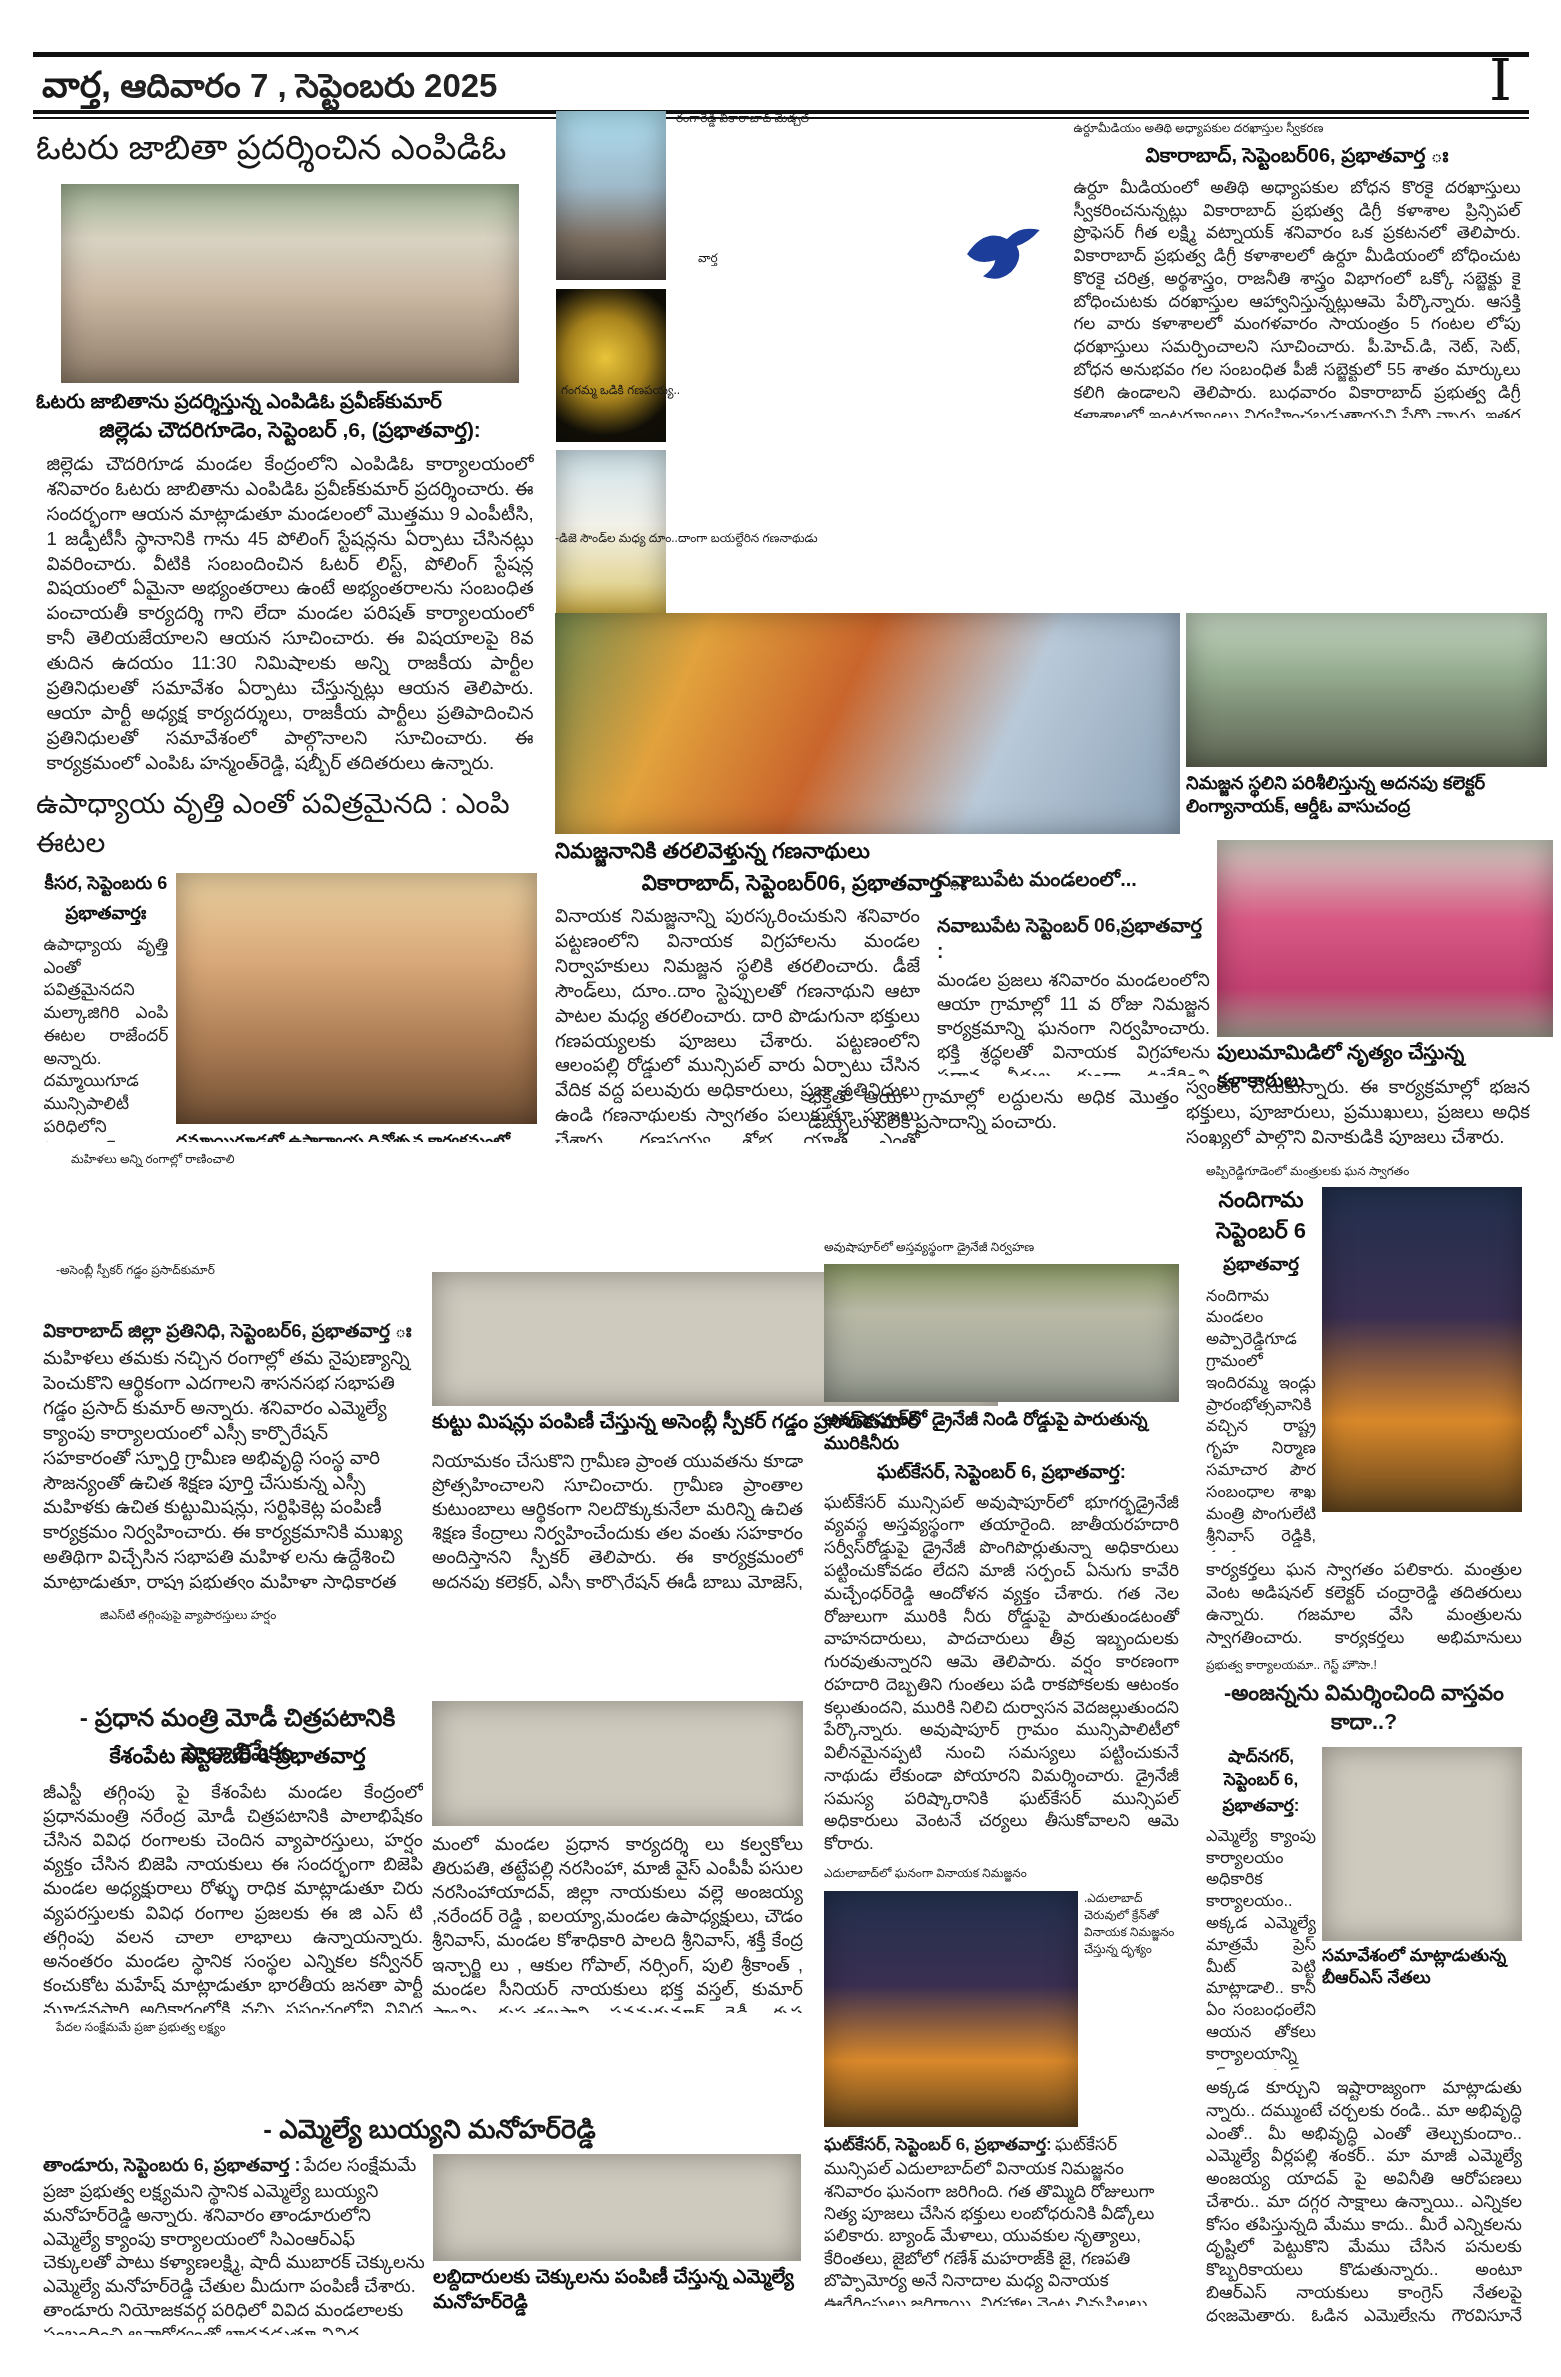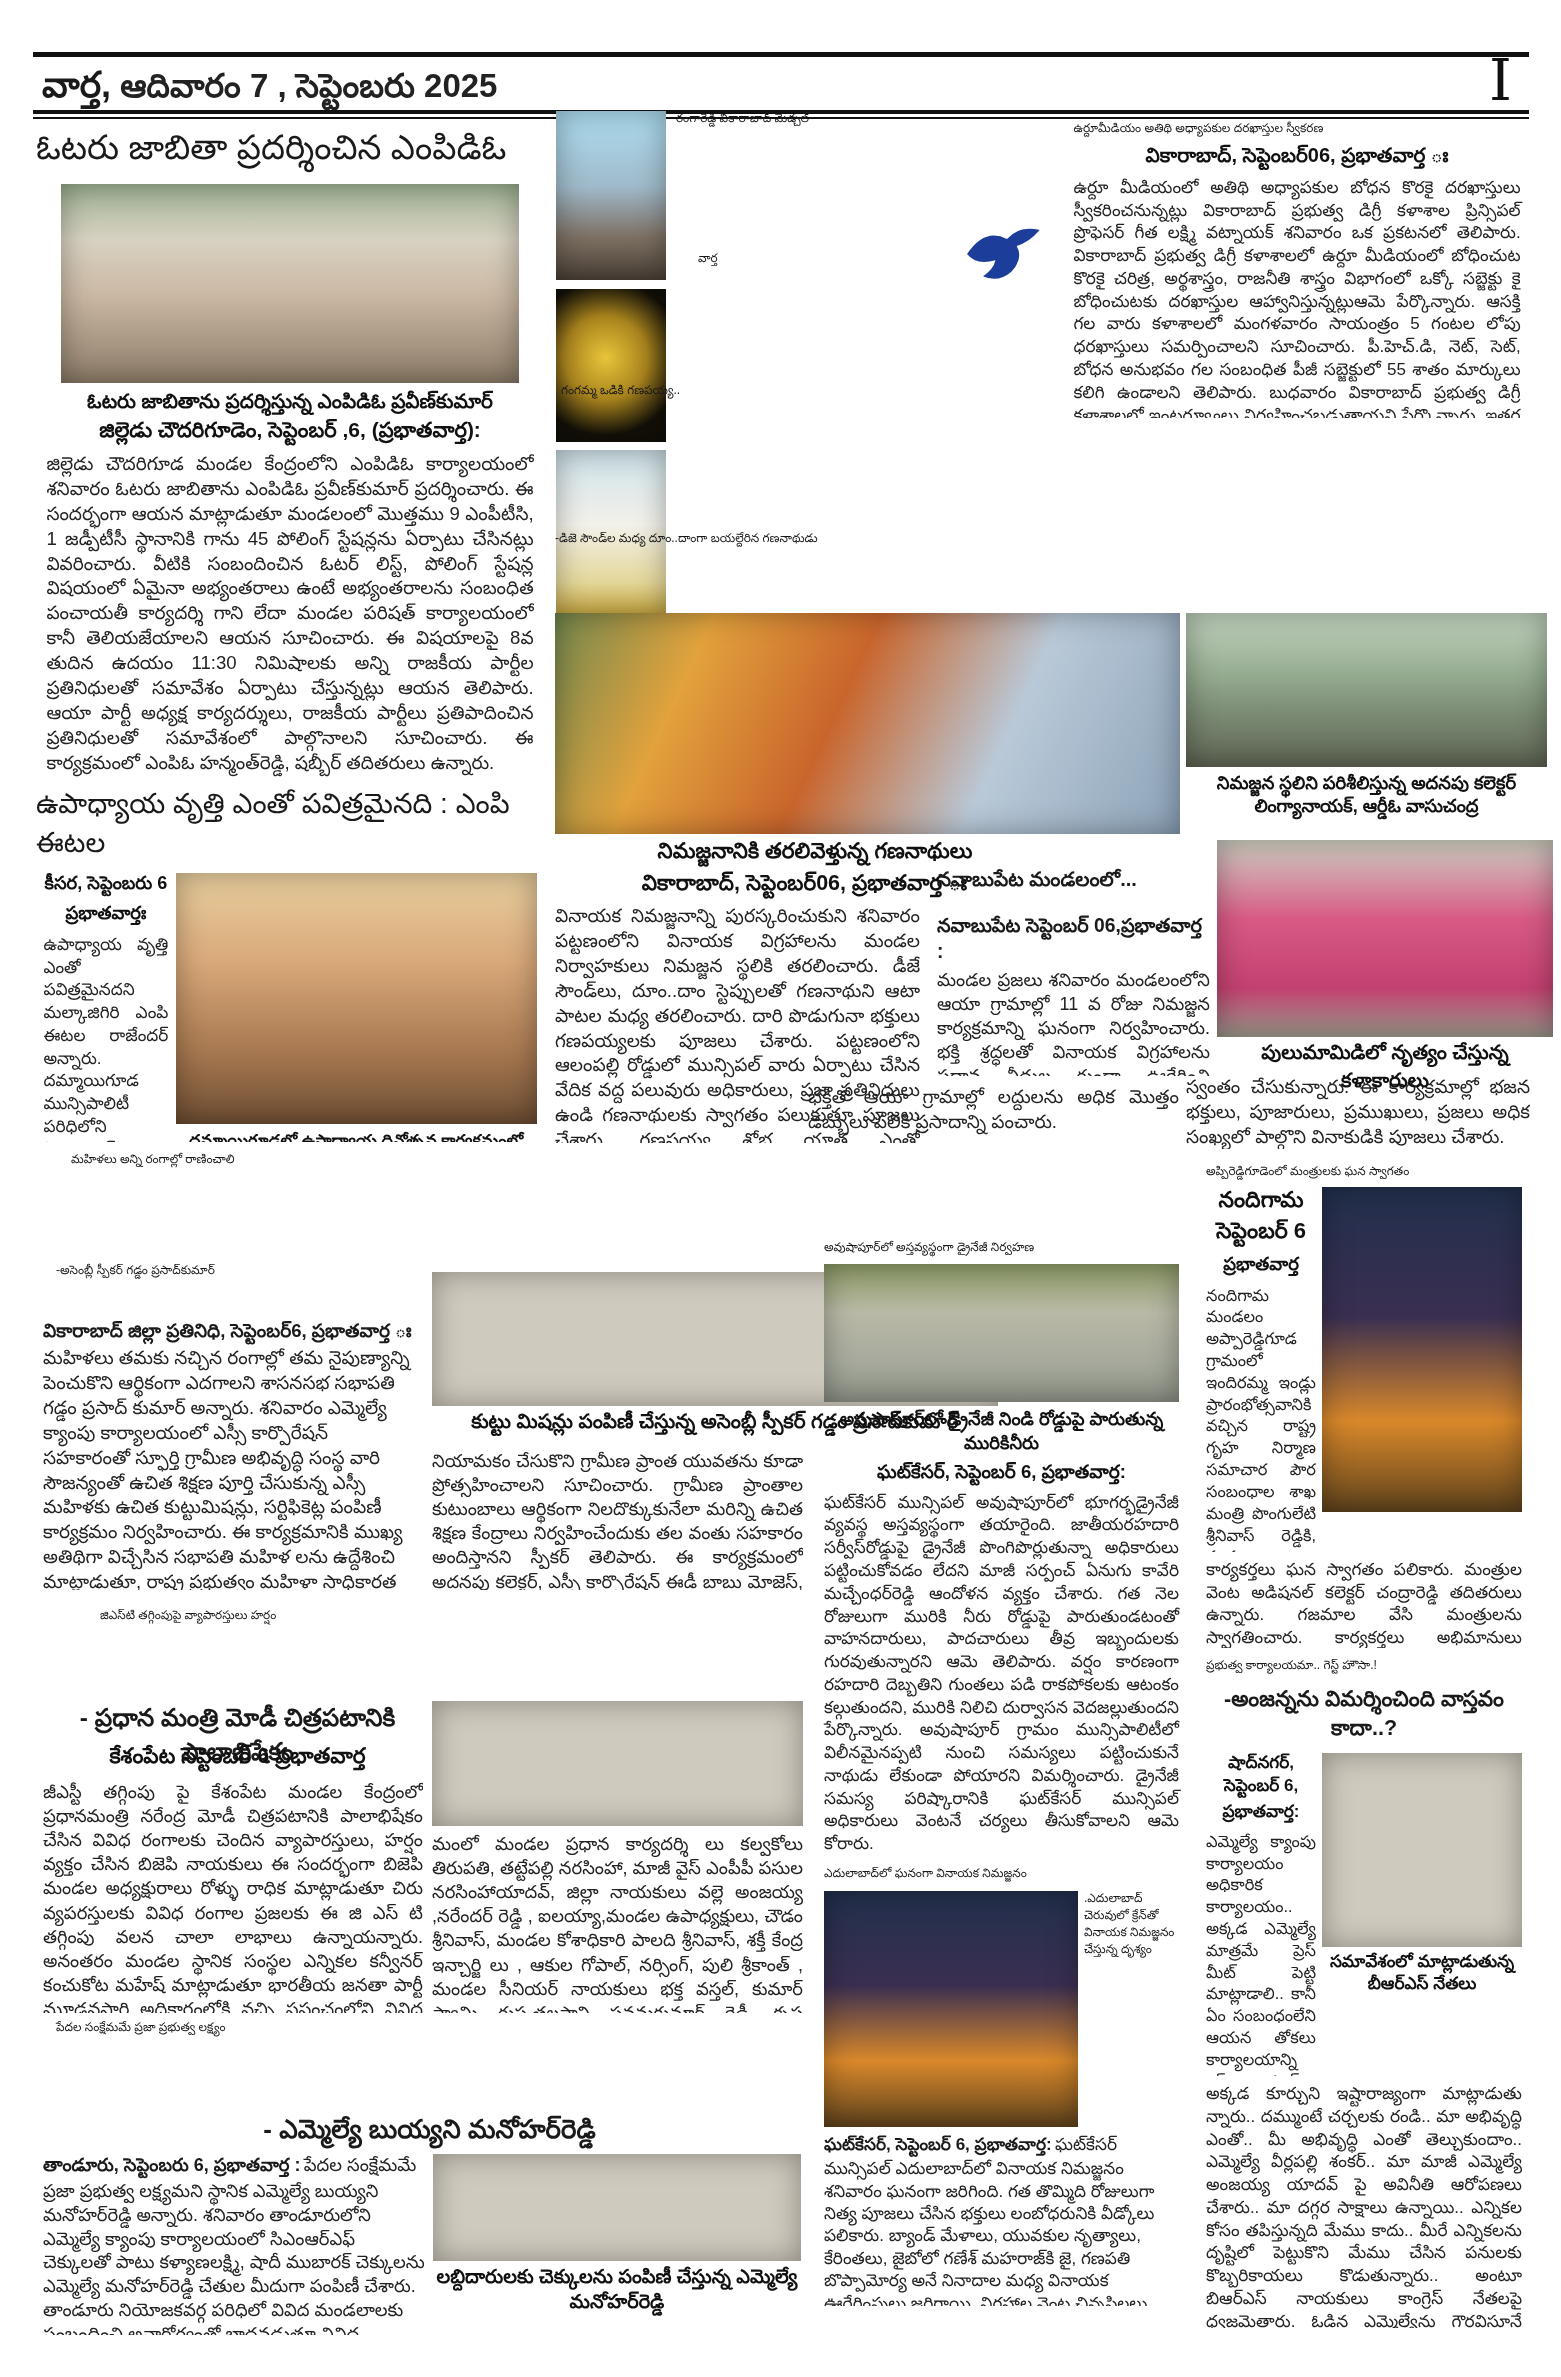--- a/index.html
+++ b/index.html
@@ -6,21 +6,21 @@
   .page{position:relative;width:1562px;height:2377px;background:#ffffff;
         font-family:"Liberation Sans",sans-serif;color:#1a1a1a;overflow:hidden;}
   .abs{position:absolute;}
   .rule{position:absolute;background:#111;}
   .hdr-brand{font-weight:bold;font-size:36px;}
   .hdr-date{font-size:33px;font-weight:bold;color:#222;}
   .pagenum{position:absolute;font-family:"DejaVu Serif",serif;font-size:58px;color:#111;}
   .center{text-align:center;}
   .j{text-align:justify;}
   .bold{font-weight:bold;}
-  .cap{font-weight:bold;text-align:center;color:#111;}
+  .cap{font-weight:bold;text-align:left;color:#111;}
   .date{font-weight:bold;text-align:center;color:#111;}
   .body-txt{color:#222;line-height:1.34;}
   .clip{overflow:hidden;}
   
   .ph{background:#cfcabe;box-shadow:inset 0 0 30px rgba(0,0,0,.35);}
   .ph-men{background:linear-gradient(180deg,#9fb394 0%,#d8d2c2 28%,#cbb9a4 55%,#8d7c68 100%);}
   .ph-etala{background:linear-gradient(180deg,#e9cf9f 0%,#d9a97a 35%,#a97a52 70%,#6e4e33 100%);}
   .ph-temple{background:linear-gradient(180deg,#aee0f2 0%,#9fb9c9 45%,#7c6f62 75%,#4c4238 100%);}
   .ph-gold{background:radial-gradient(circle at 45% 45%,#e8c43a 0%,#a8831d 40%,#121008 75%);}
   .ph-wtemple{background:linear-gradient(180deg,#cfe3ea 0%,#f2f1ea 45%,#e4d79a 80%,#caa93f 100%);}
@@ -212,21 +212,21 @@
     <div style="display:flex;gap:6px;margin-top:6px">
       <div style="width:110px;flex:0 0 auto">
         <div class="date" style="font-size:22px">నందిగామ సెప్టెంబర్ 6</div>
         <div class="date" style="font-size:18px;margin-top:4.5px">ప్రభాతవార్త</div>
         <div class="body-txt j clip" style="font-size:16.3px;margin-top:6px;height:267px">నందిగామ మండలం అప్పారెడ్డిగూడ గ్రామంలో ఇందిరమ్మ ఇండ్లు ప్రారంభోత్సవానికి వచ్చిన రాష్ట్ర గృహ నిర్మాణ సమాచార పౌర సంబంధాల శాఖ మంత్రి పొంగులేటి శ్రీనివాస్ రెడ్డికి, మత్స్యశాఖ మంత్రి, వాకిట శ్రీహరి, రాష్ట్ర ఎక్సైజ్ శాఖ మంత్రి జూపల్లి కృష్ణారావు లకు షాద్నగర్ ఎమ్మెల్యే వీర్లపల్లి శంకర్ ఆధ్వర్యంలో కాంగ్రెస్</div>
       </div>
       <div class="ph ph-night" style="flex:1 1 auto;height:325px"></div>
     </div>
     <div class="body-txt j clip" style="font-size:17px;margin-top:7.4px;height:89px">కార్యకర్తలు ఘన స్వాగతం పలికారు. మంత్రుల వెంట అడిషనల్ కలెక్టర్ చంద్రారెడ్డి తదితరులు ఉన్నారు. గజమాల వేసి మంత్రులను స్వాగతించారు. కార్యకర్తలు అభిమానులు తదితరులు పాల్గొన్నారు. ఫోటో రైట్ అప్: అప్పారెడ్డిగూడలో మంత్రులకు గజమాలతోస్వాగతం పలుకుతున్న నాయకులు</div>
     <div class="pb-green" style="margin-top:10.4px">ప్రభుత్వ కార్యాలయమా.. గెస్ట్ హౌసా.!</div>
-    <div class="center bold" style="font-size:21.5px;margin-top:12px">-అంజన్నను విమర్శించింది వాస్తవం కాదా..?</div>
+    <div class="center bold" style="font-size:21.5px;margin-top:6px">-అంజన్నను విమర్శించింది వాస్తవం కాదా..?</div>
     <div style="display:flex;gap:6px;margin-top:7.4px">
       <div style="width:110px;flex:0 0 auto">
         <div class="date" style="font-size:17px">షాద్‌నగర్, సెప్టెంబర్ 6,</div>
         <div class="date" style="font-size:17px;margin-top:3px">ప్రభాతవార్త:</div>
         <div class="body-txt j clip" style="font-size:16.3px;margin-top:6px;height:245px">ఎమ్మెల్యే క్యాంపు కార్యాలయం అధికారిక కార్యాలయం.. అక్కడ ఎమ్మెల్యే మాత్రమే ప్రెస్ మీట్ పెట్టి మాట్లాడాలి.. కానీ ఏం సంబంధంలేని ఆయన తోకలు కార్యాలయాన్ని గెస్ట్ హౌస్‌గా మార్చుకున్నారు..</div>
       </div>
       <div style="flex:1 1 auto">
         <div class="ph ph-brs" style="height:194px"></div>
         <div class="cap" style="font-size:17px;margin-top:4.5px;line-height:1.3">సమావేశంలో మాట్లాడుతున్న బీఆర్‌ఎస్ నేతలు</div>
       </div>

